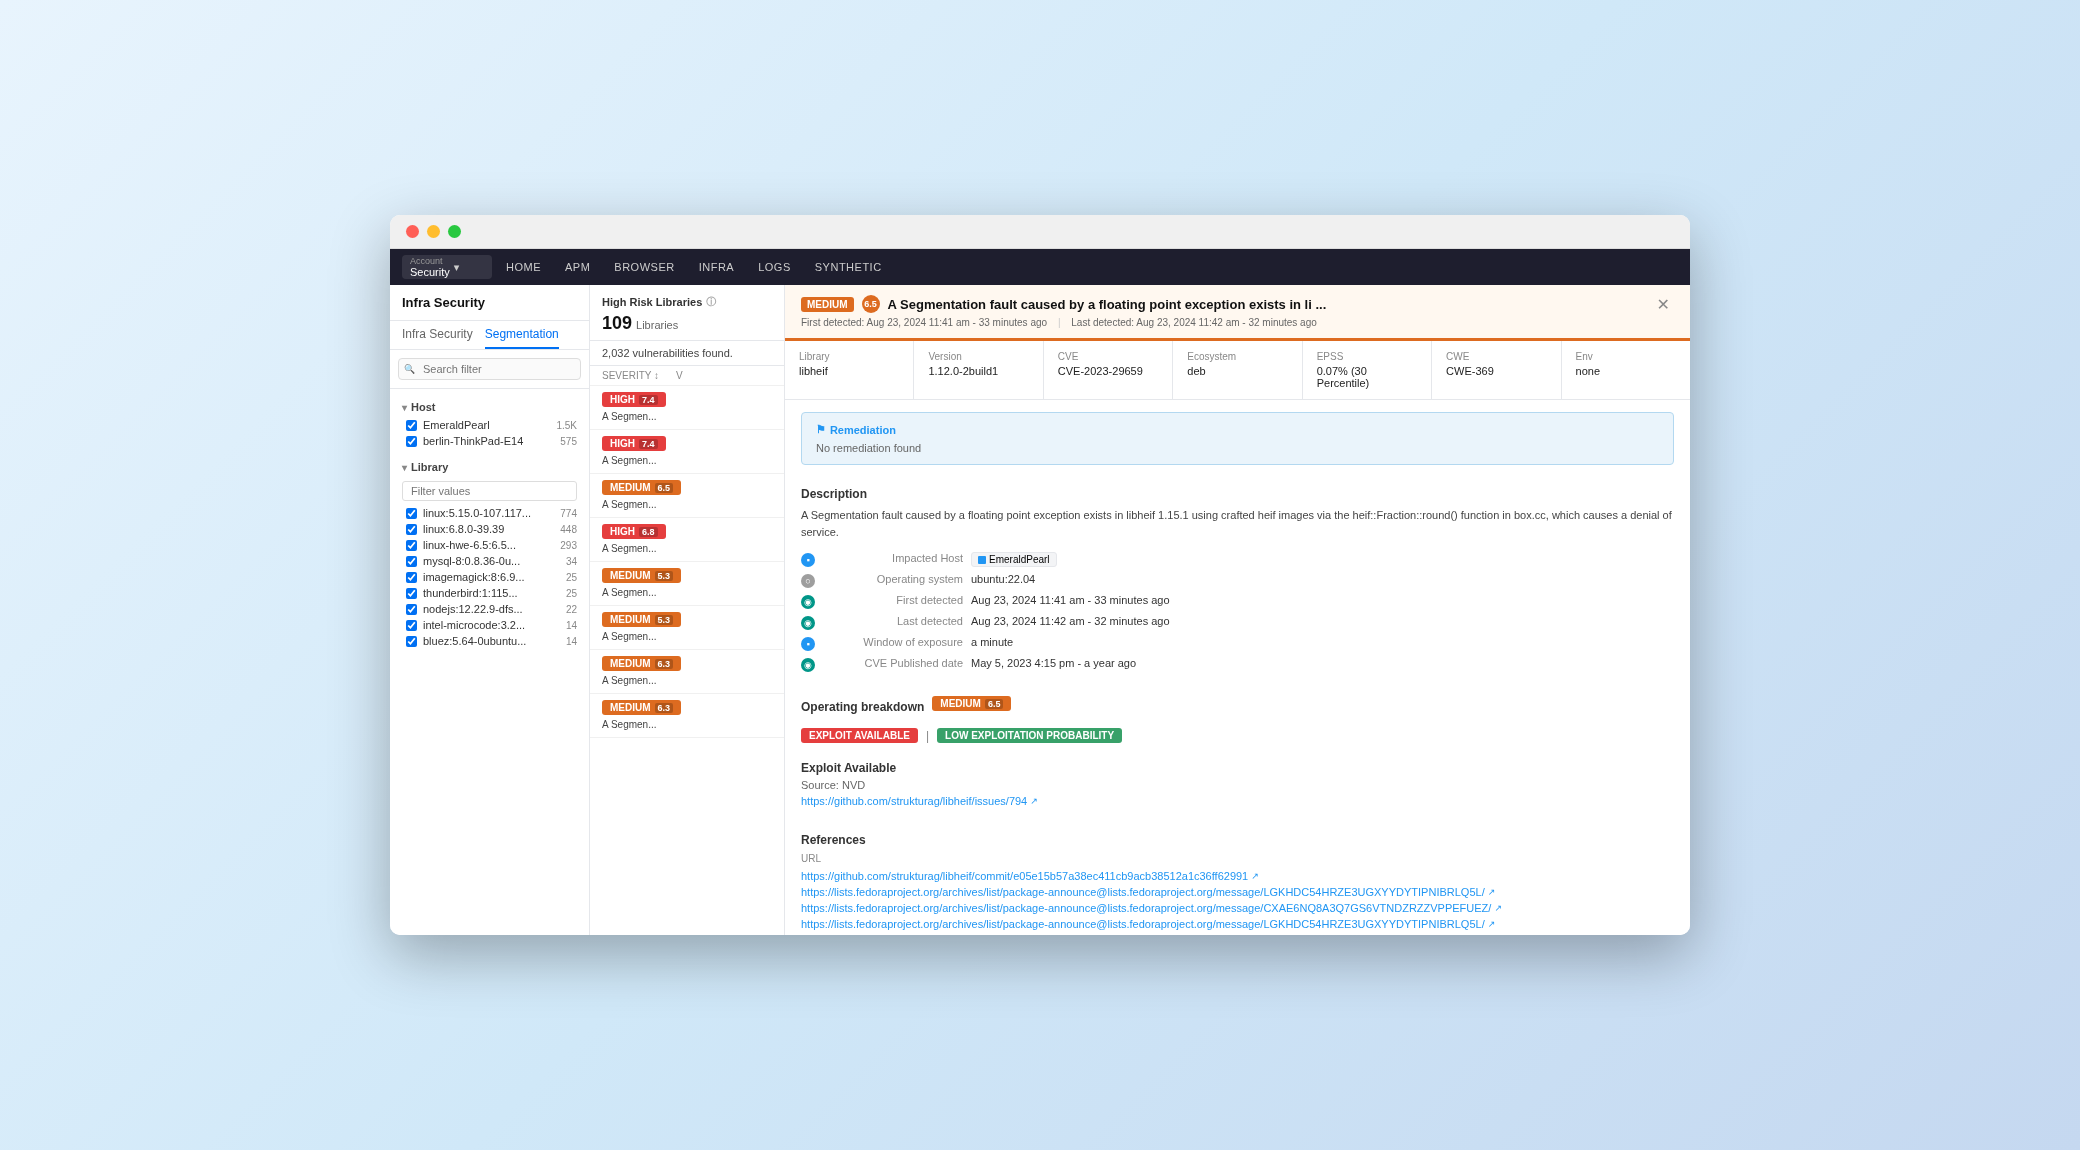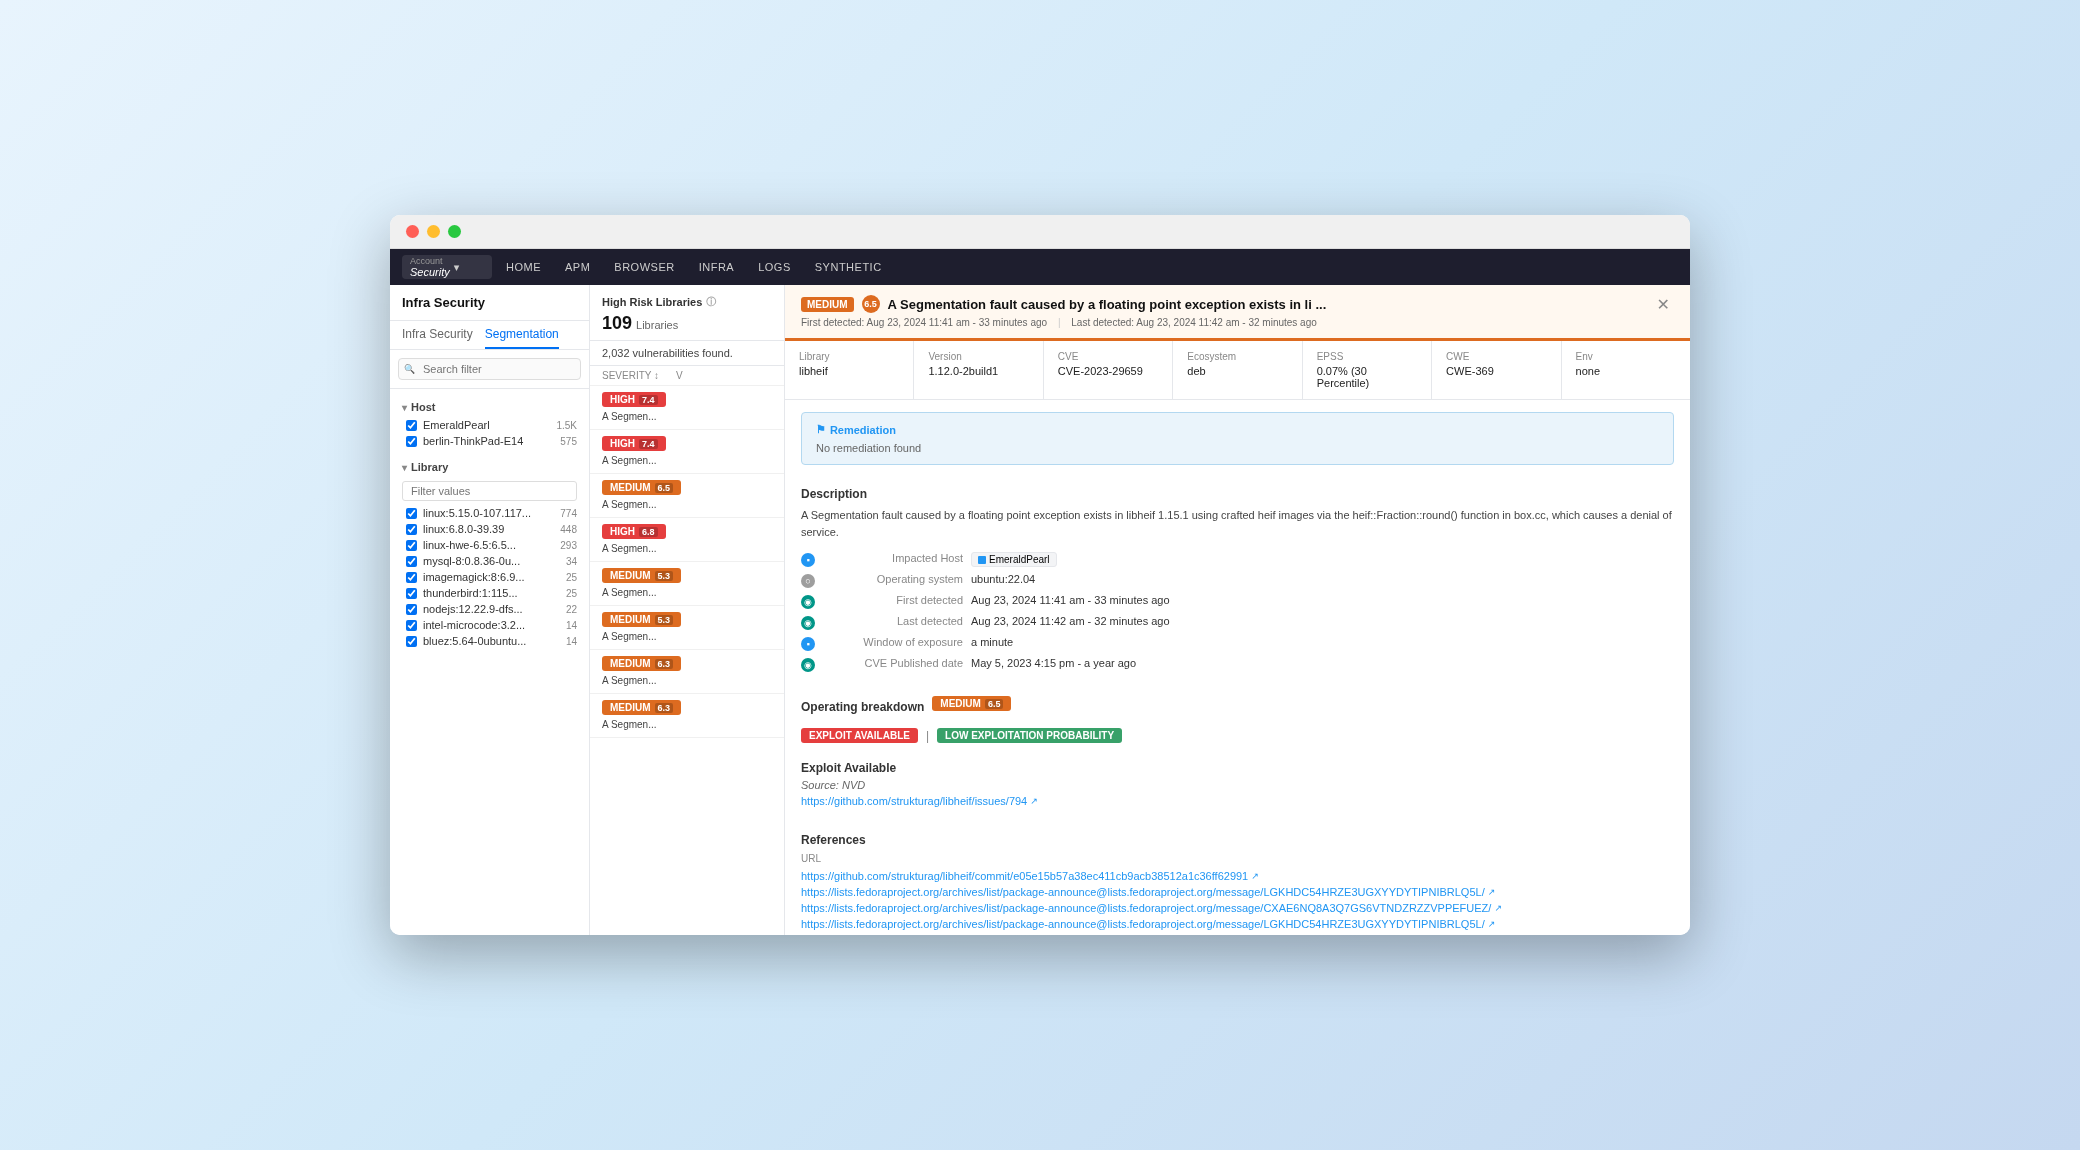--- a/index.html
+++ b/index.html
@@ -51,21 +51,21 @@
       padding: 0 8px;
       color: #ccc;
       font-size: 11px;
       background: rgba(255,255,255,0.1);
       border-radius: 4px;
       height: 24px;
       cursor: pointer;
       min-width: 90px;
     }
     .account-label { font-size: 9px; color: #999; }
-    .account-name { color: #fff; font-size: 11px; font-style: italic; }
+    .account-name { color: #fff; font-size: 11px; }
     .nav-item {
       color: #ccc;
       font-size: 11px;
       padding: 0 10px;
       height: 44px;
       display: flex;
       align-items: center;
       cursor: pointer;
       text-transform: uppercase;
       letter-spacing: 0.5px;
@@ -425,21 +425,21 @@
     .chip {
       padding: 2px 8px;
       border-radius: 3px;
       font-size: 10px;
       font-weight: 600;
     }
     .chip-exploit { background: #e53e3e; color: #fff; }
     .chip-low { background: #38a169; color: #fff; }
     .exploit-section { padding: 0 16px 12px; }
     .exploit-title { font-size: 12px; font-weight: 600; color: #333; margin-bottom: 4px; }
-    .exploit-source { font-size: 11px; color: #666; margin-bottom: 4px; font-style: italic; }
+    .exploit-source { font-size: 11px; color: #666; margin-bottom: 4px; }
     .ref-link {
       color: #2196f3;
       font-size: 11px;
       text-decoration: none;
       display: flex;
       align-items: center;
       gap: 3px;
       margin-bottom: 4px;
     }
     .ref-icon { font-size: 9px; }

